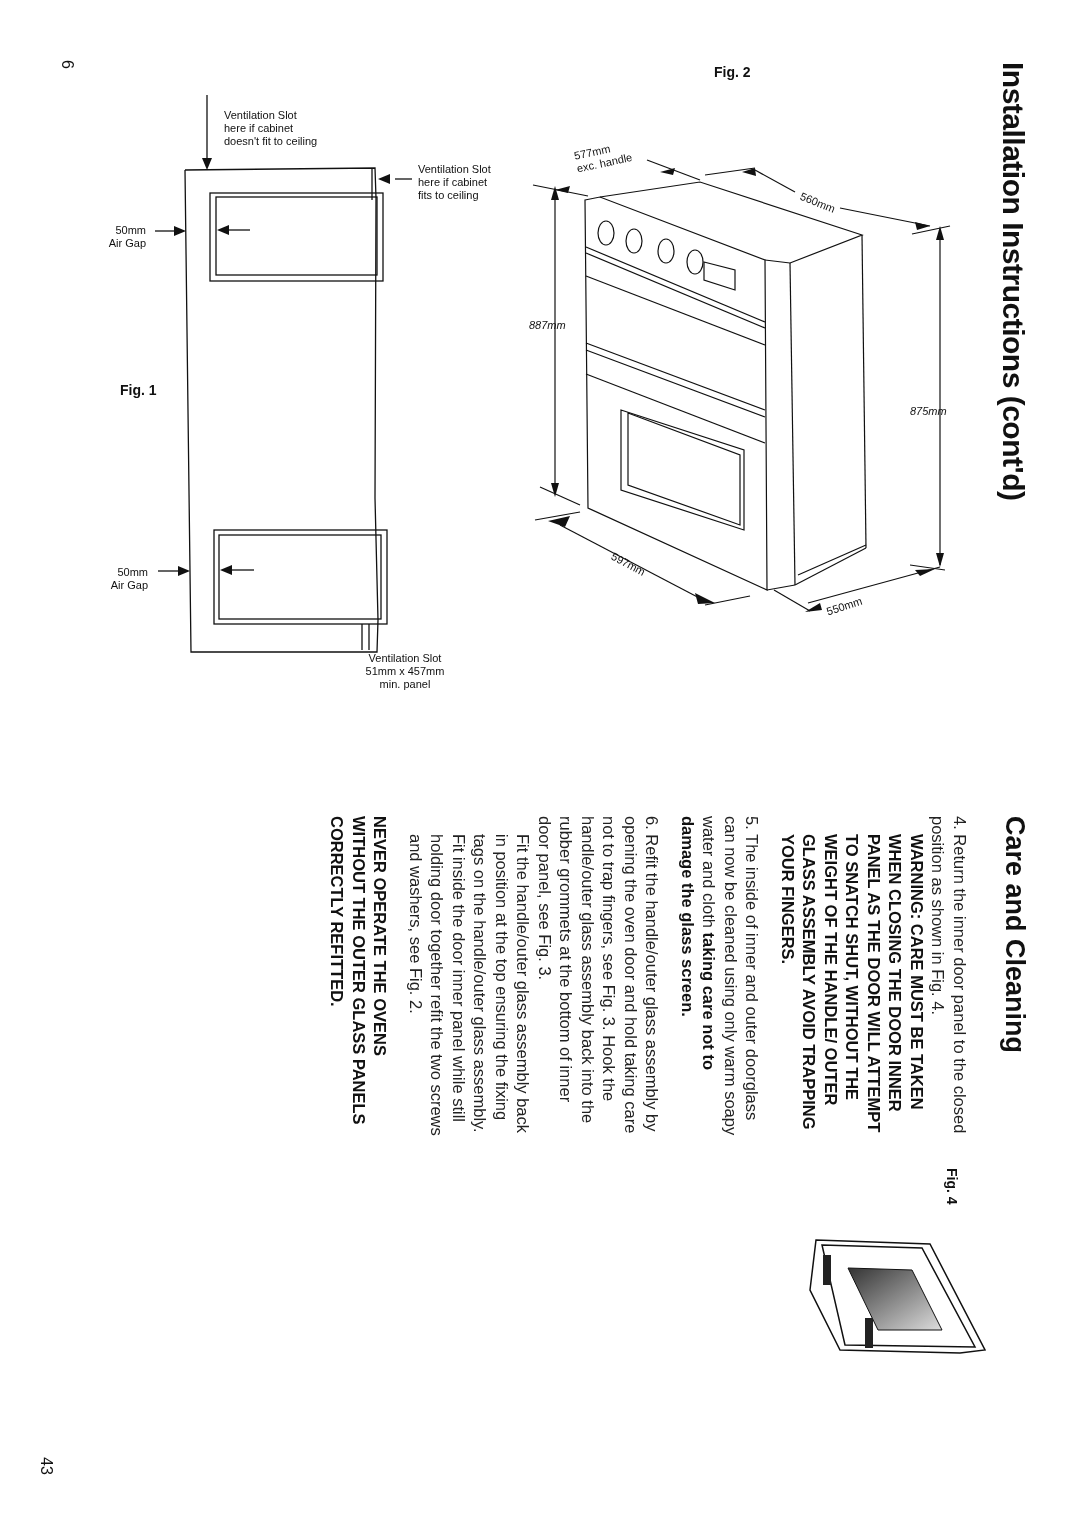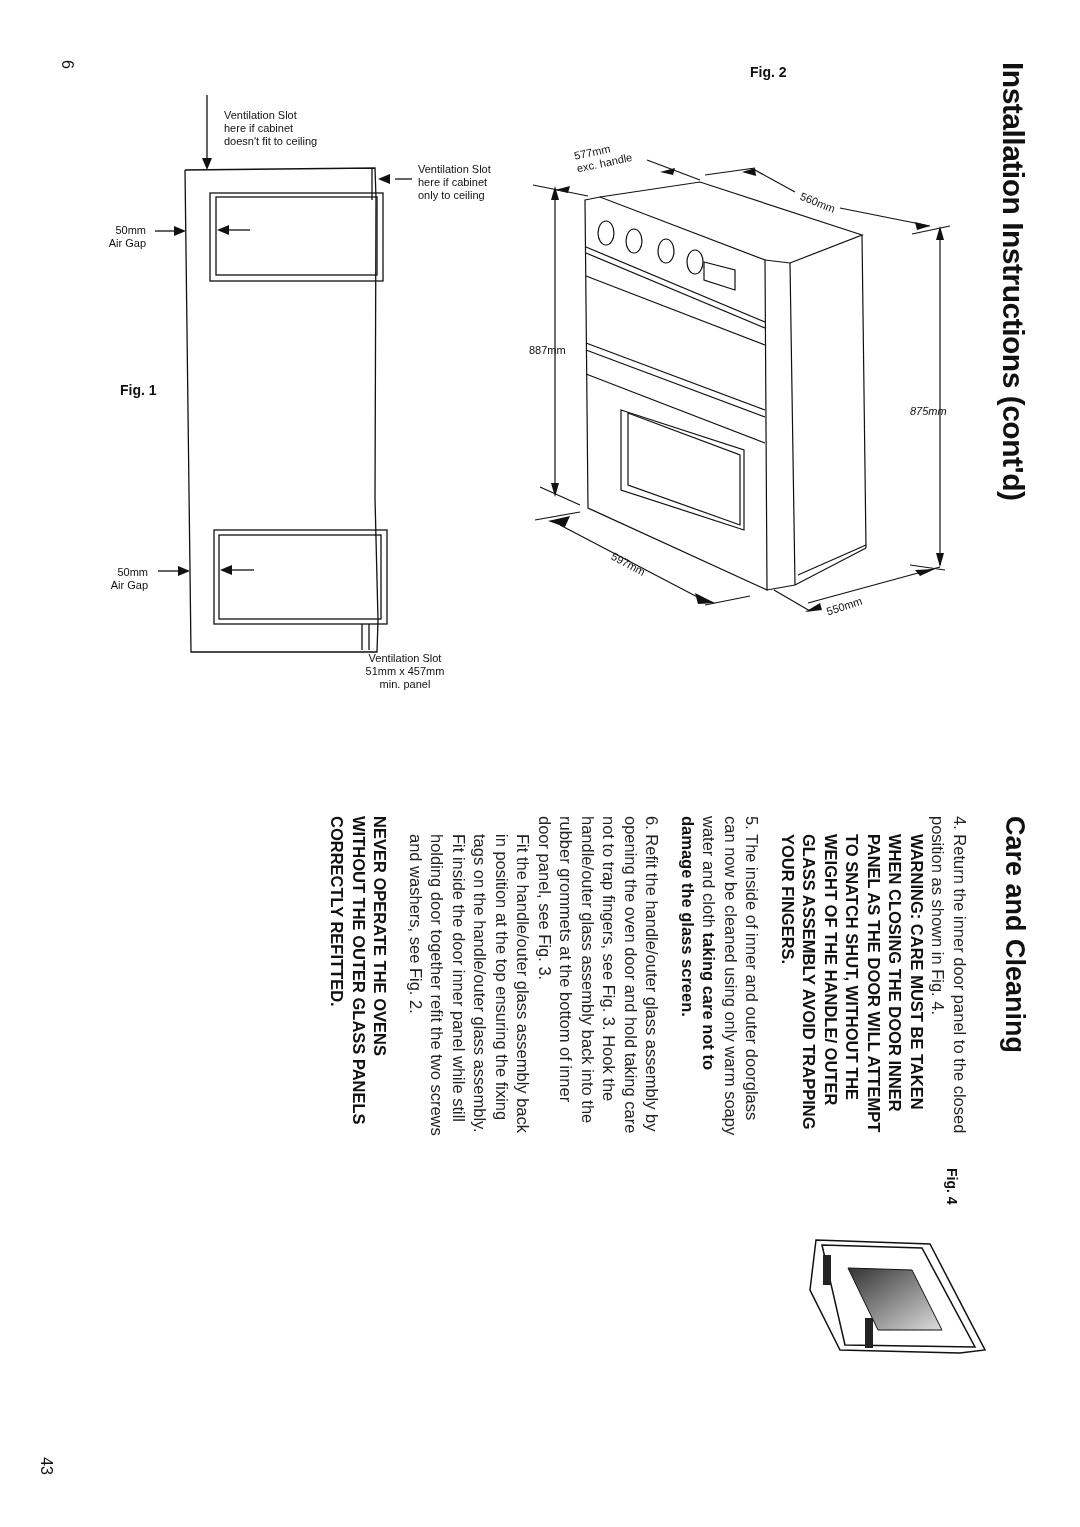--- a/index.html
+++ b/index.html
@@ -17,21 +17,21 @@
   svg { position:absolute; left:0; top:0; }
 </style>
 </head>
 <body>
 
 <div class="rot" style="left:76px; top:60px; font-size:16px;">6</div>
 <div class="rot" style="left:55px; top:1457px; font-size:16px;">43</div>
 
 <div class="rot title" style="left:1030px; top:62px;">Installation Instructions (cont'd)</div>
 
-<div class="abs figlabel" style="left:714px; top:64px;margin-left:36px;">Fig. 2</div>
+<div class="abs figlabel" style="left:714px; top:64px;">Fig. 2</div>
 
 <div class="abs figlabel" style="left:120px; top:382px;">Fig. 1</div>
 
 <div>
 <svg width="1080" height="1527" viewBox="0 0 1080 1527">
   <g stroke="#111" stroke-width="1.3" fill="none">
 
     <polyline points="185,170 375,168 376,198 375,498 378,620 377,652 191,652 185,170"></polyline>
     <line x1="372" y1="168" x2="372" y2="200"></line>
 
@@ -62,21 +62,21 @@
 </div>
 
 <div class="abs label" style="left:224px; top:109px;">
   <div>Ventilation Slot</div>
   <div>here if cabinet</div>
   <div>doesn't fit to ceiling</div>
 </div>
 <div class="abs label" style="left:418px; top:163px;">
   <div>Ventilation Slot</div>
   <div>here if cabinet</div>
-  <div>only to ceiling</div>
+  <div>fits to ceiling</div>
 </div>
 <div class="abs label" style="left:96px; top:224px; text-align:right; width:50px;">
   <div>50mm</div>
   <div>Air Gap</div>
 </div>
 <div class="abs label" style="left:98px; top:566px; text-align:right; width:50px;">
   <div>50mm</div>
   <div>Air Gap</div>
 </div>
 <div class="abs label" style="left:355px; top:652px; text-align:center; width:100px;">
@@ -147,21 +147,21 @@
     <polygon points="930,226 915,222 917,230"></polygon>
   </g>
 </svg>
 </div>
 
 <div class="abs label" style="left:573px; top:150px; transform:rotate(-12deg); transform-origin:0 0;">
   <div>577mm</div>
   <div>exc. handle</div>
 </div>
 <div class="abs label" style="left:803px; top:190px; transform:rotate(22deg); transform-origin:0 0;">560mm</div>
-<div class="abs label" style="left:529px; top:344px;">887mm</div>
+<div class="abs label" style="left:529px; top:319px;font-style:italic;">887mm</div>
 <div class="abs label" style="left:910px; top:405px;font-style:italic;">875mm</div>
 <div class="abs label" style="left:615px; top:550px; transform:rotate(28deg); transform-origin:0 0;">597mm</div>
 <div class="abs label" style="left:825px; top:606px; transform:rotate(-18deg); transform-origin:0 0;">550mm</div>
 
 <div class="rot subtitle" style="left:1030px; top:816px;">Care and Cleaning</div>
 
 <div class="rot" style="left:970px; top:816px; width:320px; white-space:normal;">
   <div class="body-text para">
     <span>4.</span>
     <span>Return the inner door panel to the closed position as shown in Fig. 4.</span>

